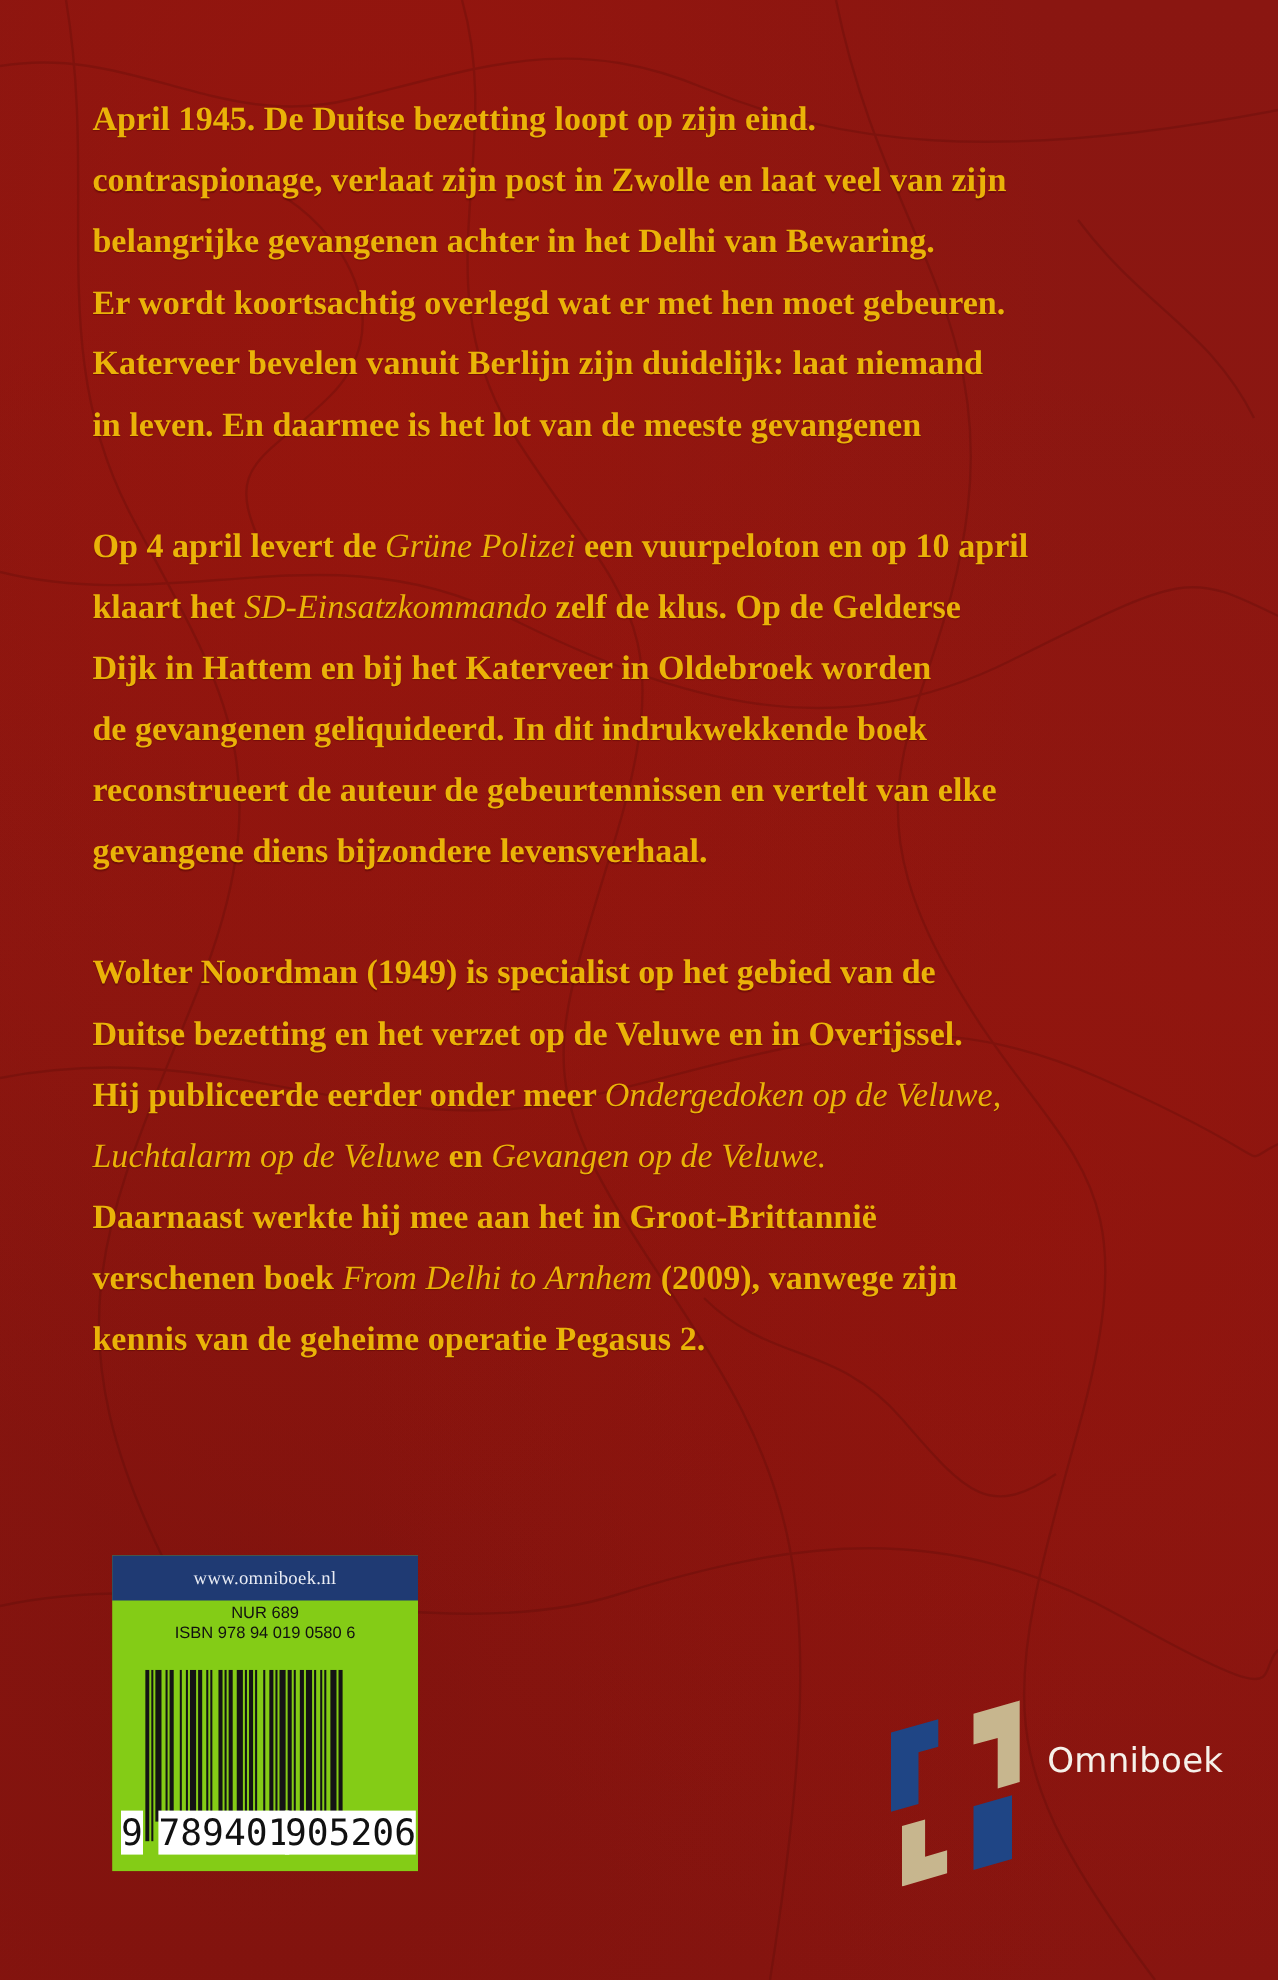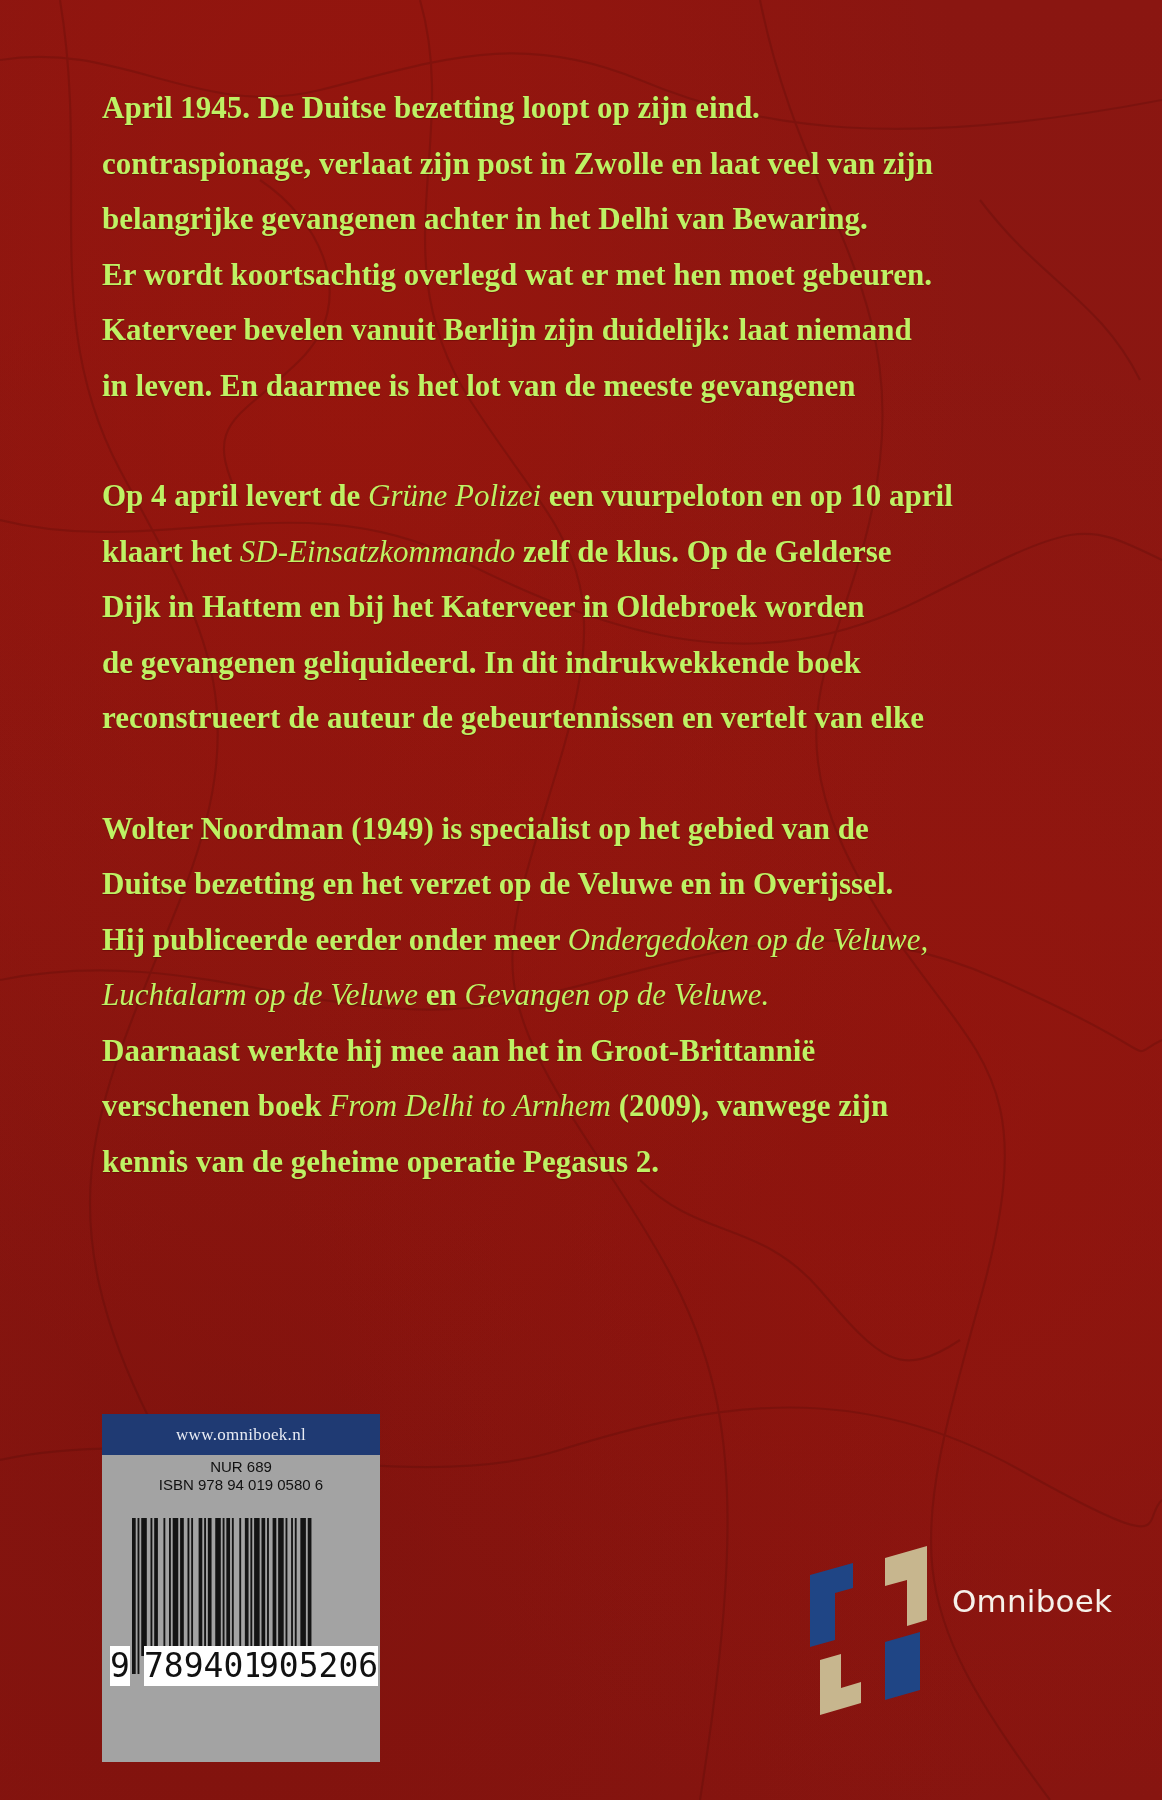--- a/index.html
+++ b/index.html
@@ -11,36 +11,36 @@
   .bg {
     position: absolute; inset: 0;
     background:
       radial-gradient(ellipse at 30% 20%, rgba(160,20,10,0.55), rgba(0,0,0,0) 55%),
       radial-gradient(ellipse at 80% 60%, rgba(150,18,10,0.5), rgba(0,0,0,0) 50%),
       radial-gradient(ellipse at 20% 80%, rgba(120,15,10,0.45), rgba(0,0,0,0) 60%),
       linear-gradient(180deg, #8a1611 0%, #8d1812 50%, #871510 100%);
   }
   .map-lines { position: absolute; inset: 0; opacity: 0.18; }
   .copy {
-    position: absolute; left: 102px; top: 80px; width: 1000px;
-    color: #bef264;
+    position: absolute; left: 84px; top: 80px; width: 1000px;
+    color: #eab308;
     font-family: "Liberation Serif", "DejaVu Serif", serif;
     font-weight: bold;
     font-size: 31px;
     line-height: 55.5px;
     text-shadow: 0 1px 1px rgba(60,0,0,0.35);
   }
   .para { margin: 0; }
   .para + .para { margin-top: 55px; }
   .line { display: block; white-space: nowrap; }
   .it { font-style: italic; font-weight: normal; }
 
   .barcode-box {
-    position: absolute; left: 102px; top: 1414px; width: 278px; height: 348px;
-    background: #a3a3a3;
+    position: absolute; left: 102px; top: 1414px; width: 278px; height: 287px;
+    background: #84cc16;
   }
   .barcode-head {
     height: 41px; background: #1f3a73; color: #e9ecf4;
     font-family: "Liberation Serif", serif; font-size: 17px;
     display: flex; align-items: center; justify-content: center;
     letter-spacing: 0.3px;
   }
   .nur, .isbn {
     font-family: "Liberation Sans", "DejaVu Sans", sans-serif;
     color: #111; text-align: center; font-size: 15px; line-height: 18px;
@@ -91,20 +91,21 @@
       <span class="line"><span>Er wordt koortsachtig overlegd wat er met hen moet gebeuren.</span></span>
       <span class="line"><span>Katerveer bevelen vanuit Berlijn zijn duidelijk: laat niemand</span></span>
       <span class="line"><span>in leven. En daarmee is het lot van de meeste gevangenen</span></span>
     </div>
     <div class="para">
       <span class="line"><span>Op 4 april levert de </span><span class="it">Grüne Polizei</span><span> een vuurpeloton en op 10 april</span></span>
       <span class="line"><span>klaart het </span><span class="it">SD-Einsatzkommando</span><span> zelf de klus. Op de Gelderse</span></span>
       <span class="line"><span>Dijk in Hattem en bij het Katerveer in Oldebroek worden</span></span>
       <span class="line"><span>de gevangenen geliquideerd. In dit indrukwekkende boek</span></span>
       <span class="line"><span>reconstrueert de auteur de gebeurtennissen en vertelt van elke</span></span>
+      <span class="line"><span>gevangene diens bijzondere levensverhaal.</span></span>
     </div>
     <div class="para">
       <span class="line"><span>Wolter Noordman (1949) is specialist op het gebied van de</span></span>
       <span class="line"><span>Duitse bezetting en het verzet op de Veluwe en in Overijssel.</span></span>
       <span class="line"><span>Hij publiceerde eerder onder meer </span><span class="it">Ondergedoken op de Veluwe,</span></span>
       <span class="line"><span class="it">Luchtalarm op de Veluwe</span><span> en </span><span class="it">Gevangen op de Veluwe.</span></span>
       <span class="line"><span>Daarnaast werkte hij mee aan het in Groot-Brittannië</span></span>
       <span class="line"><span>verschenen boek </span><span class="it">From Delhi to Arnhem</span><span> (2009), vanwege zijn</span></span>
       <span class="line"><span>kennis van de geheime operatie Pegasus 2.</span></span>
     </div>

